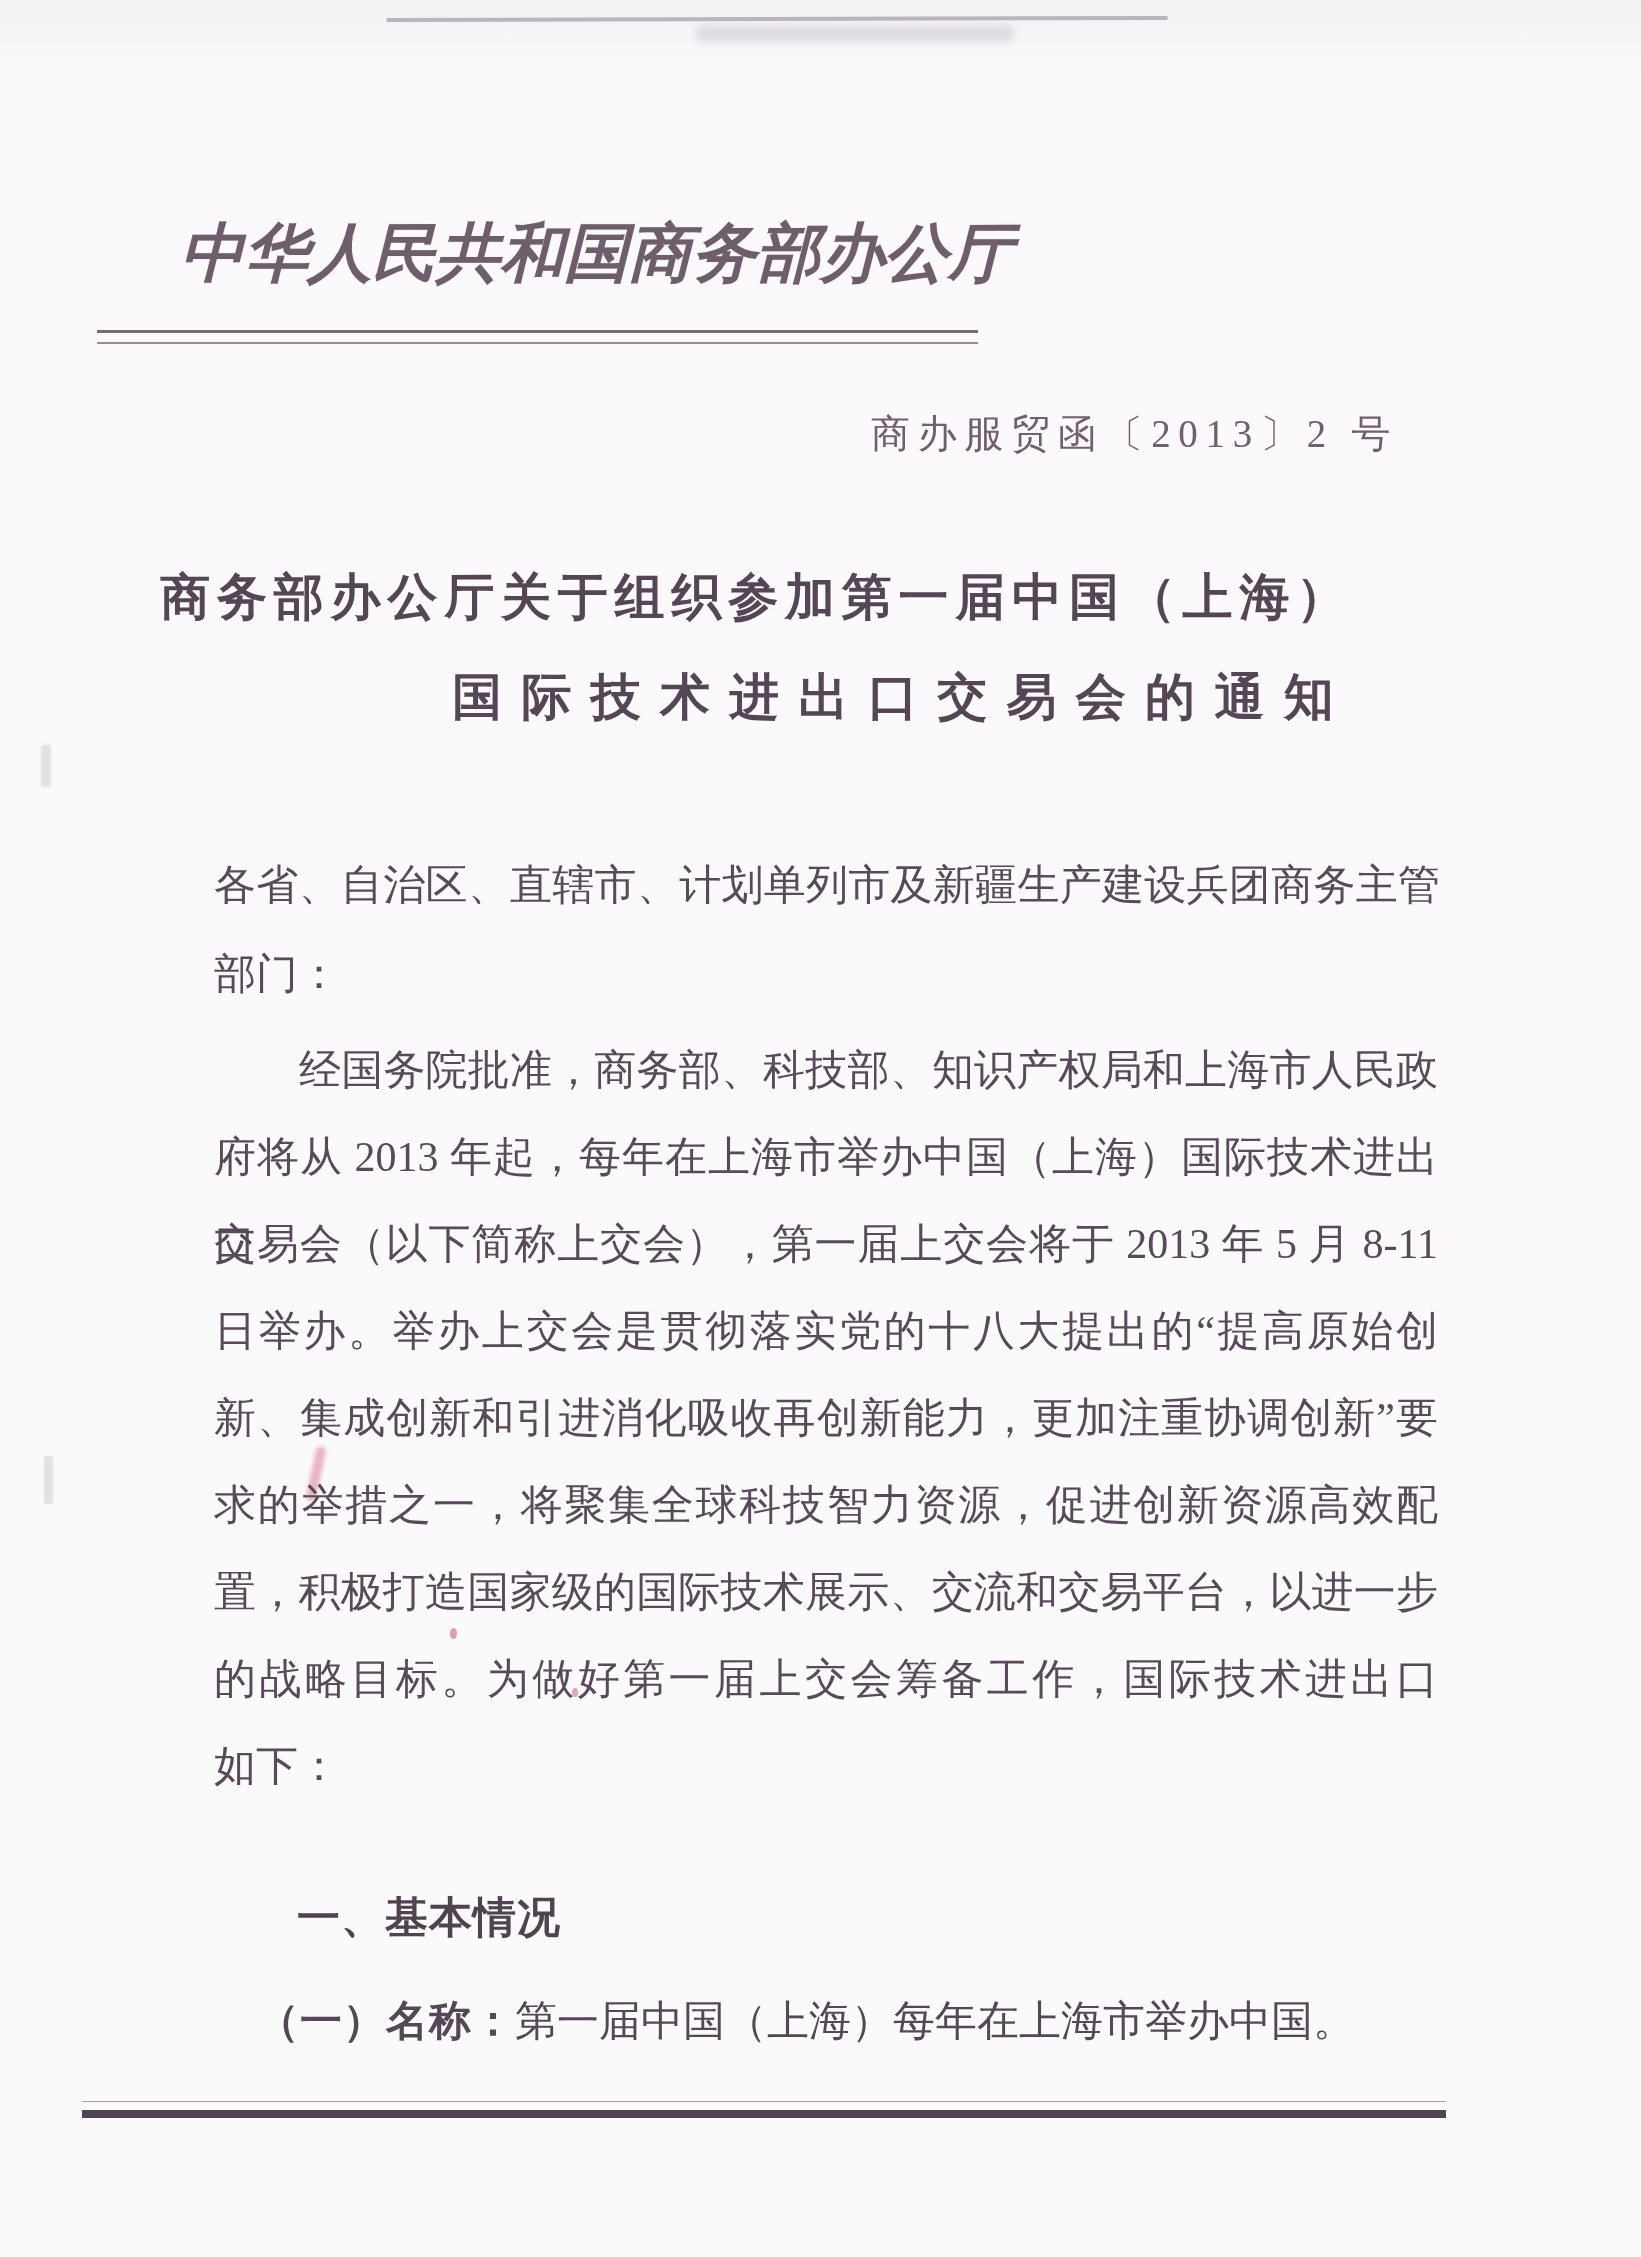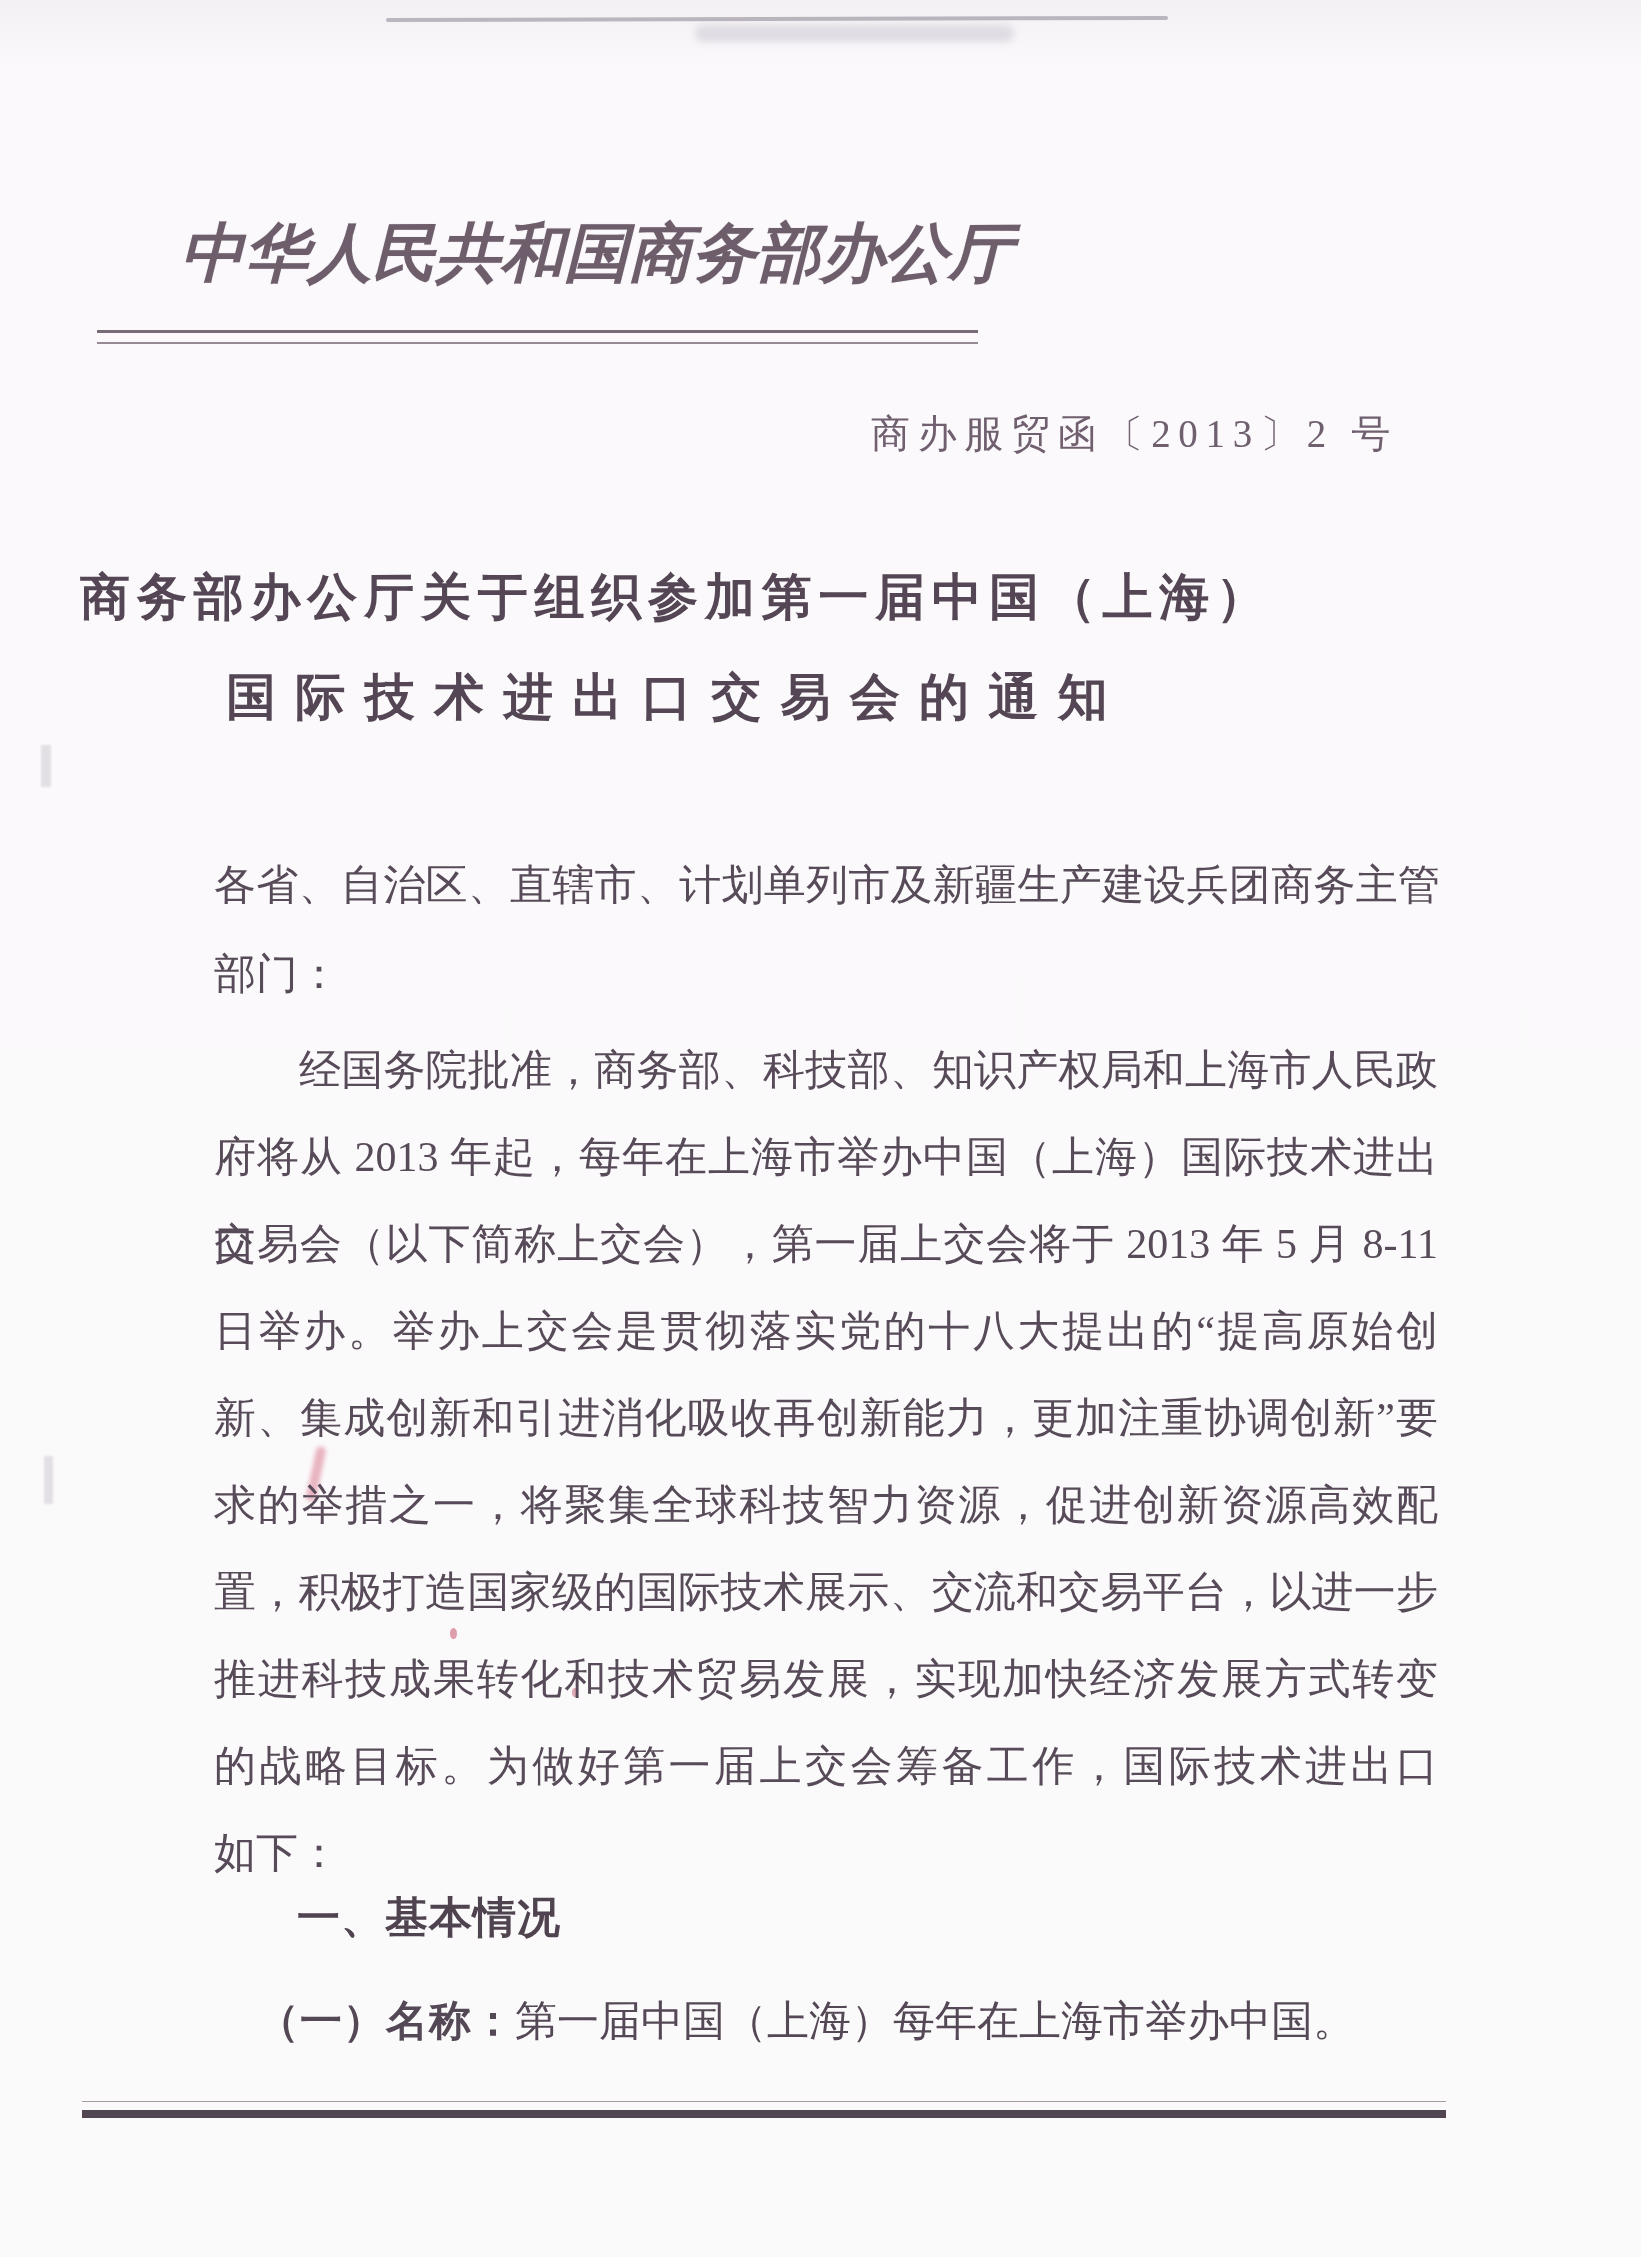--- a/index.html
+++ b/index.html
@@ -76,21 +76,21 @@
     top: 407px; right: 243px;
     font-size: 39px;
     letter-spacing: 7.7px;
     color: #6f5f6f;
     white-space: nowrap;
   }
 
   .doc-title {
     position: absolute;
     left: 0; width: 1353px;
-    text-align: center;
+    text-align: right;
     font-size: 50px;
     font-weight: bold;
     color: #544654;
     white-space: nowrap;
   }
   .doc-title.line1 { top: 564px; letter-spacing: 6.8px; }
   .doc-title.line2 { top: 664px; letter-spacing: 19.3px; }
 
   .addressee {
     position: absolute;
@@ -179,21 +179,20 @@
   <div class="addressee l1">各省、自治区、直辖市、计划单列市及新疆生产建设兵团商务主管</div>
 
   <div class="body-block">
     <div class="bline indent">经国务院批准，商务部、科技部、知识产权局和上海市人民政</div>
     <div class="bline">府将从 2013 年起，每年在上海市举办中国（上海）国际技术进出口</div>
     <div class="bline">交易会（以下简称上交会），第一届上交会将于 2013 年 5 月 8-11</div>
     <div class="bline">日举办。举办上交会是贯彻落实党的十八大提出的“提高原始创</div>
     <div class="bline">新、集成创新和引进消化吸收再创新能力，更加注重协调创新”要</div>
     <div class="bline">求的举措之一，将聚集全球科技智力资源，促进创新资源高效配</div>
     <div class="bline">置，积极打造国家级的国际技术展示、交流和交易平台，以进一步</div>
-    <div class="bline">推进科技成果转化和技术贸易发展，实现加快经济发展方式转变</div>
     <div class="bline">的战略目标。为做好第一届上交会筹备工作，国际技术进出口</div>
     <div class="bline short">如下：</div>
   </div>
 
   <div class="section-heading">一、基本情况</div>
 
   <div class="item-line">
     <span class="item-label">（一）名称：</span><span>第一届中国（上海）每年在上海市举办中国。</span>
   </div>
 

